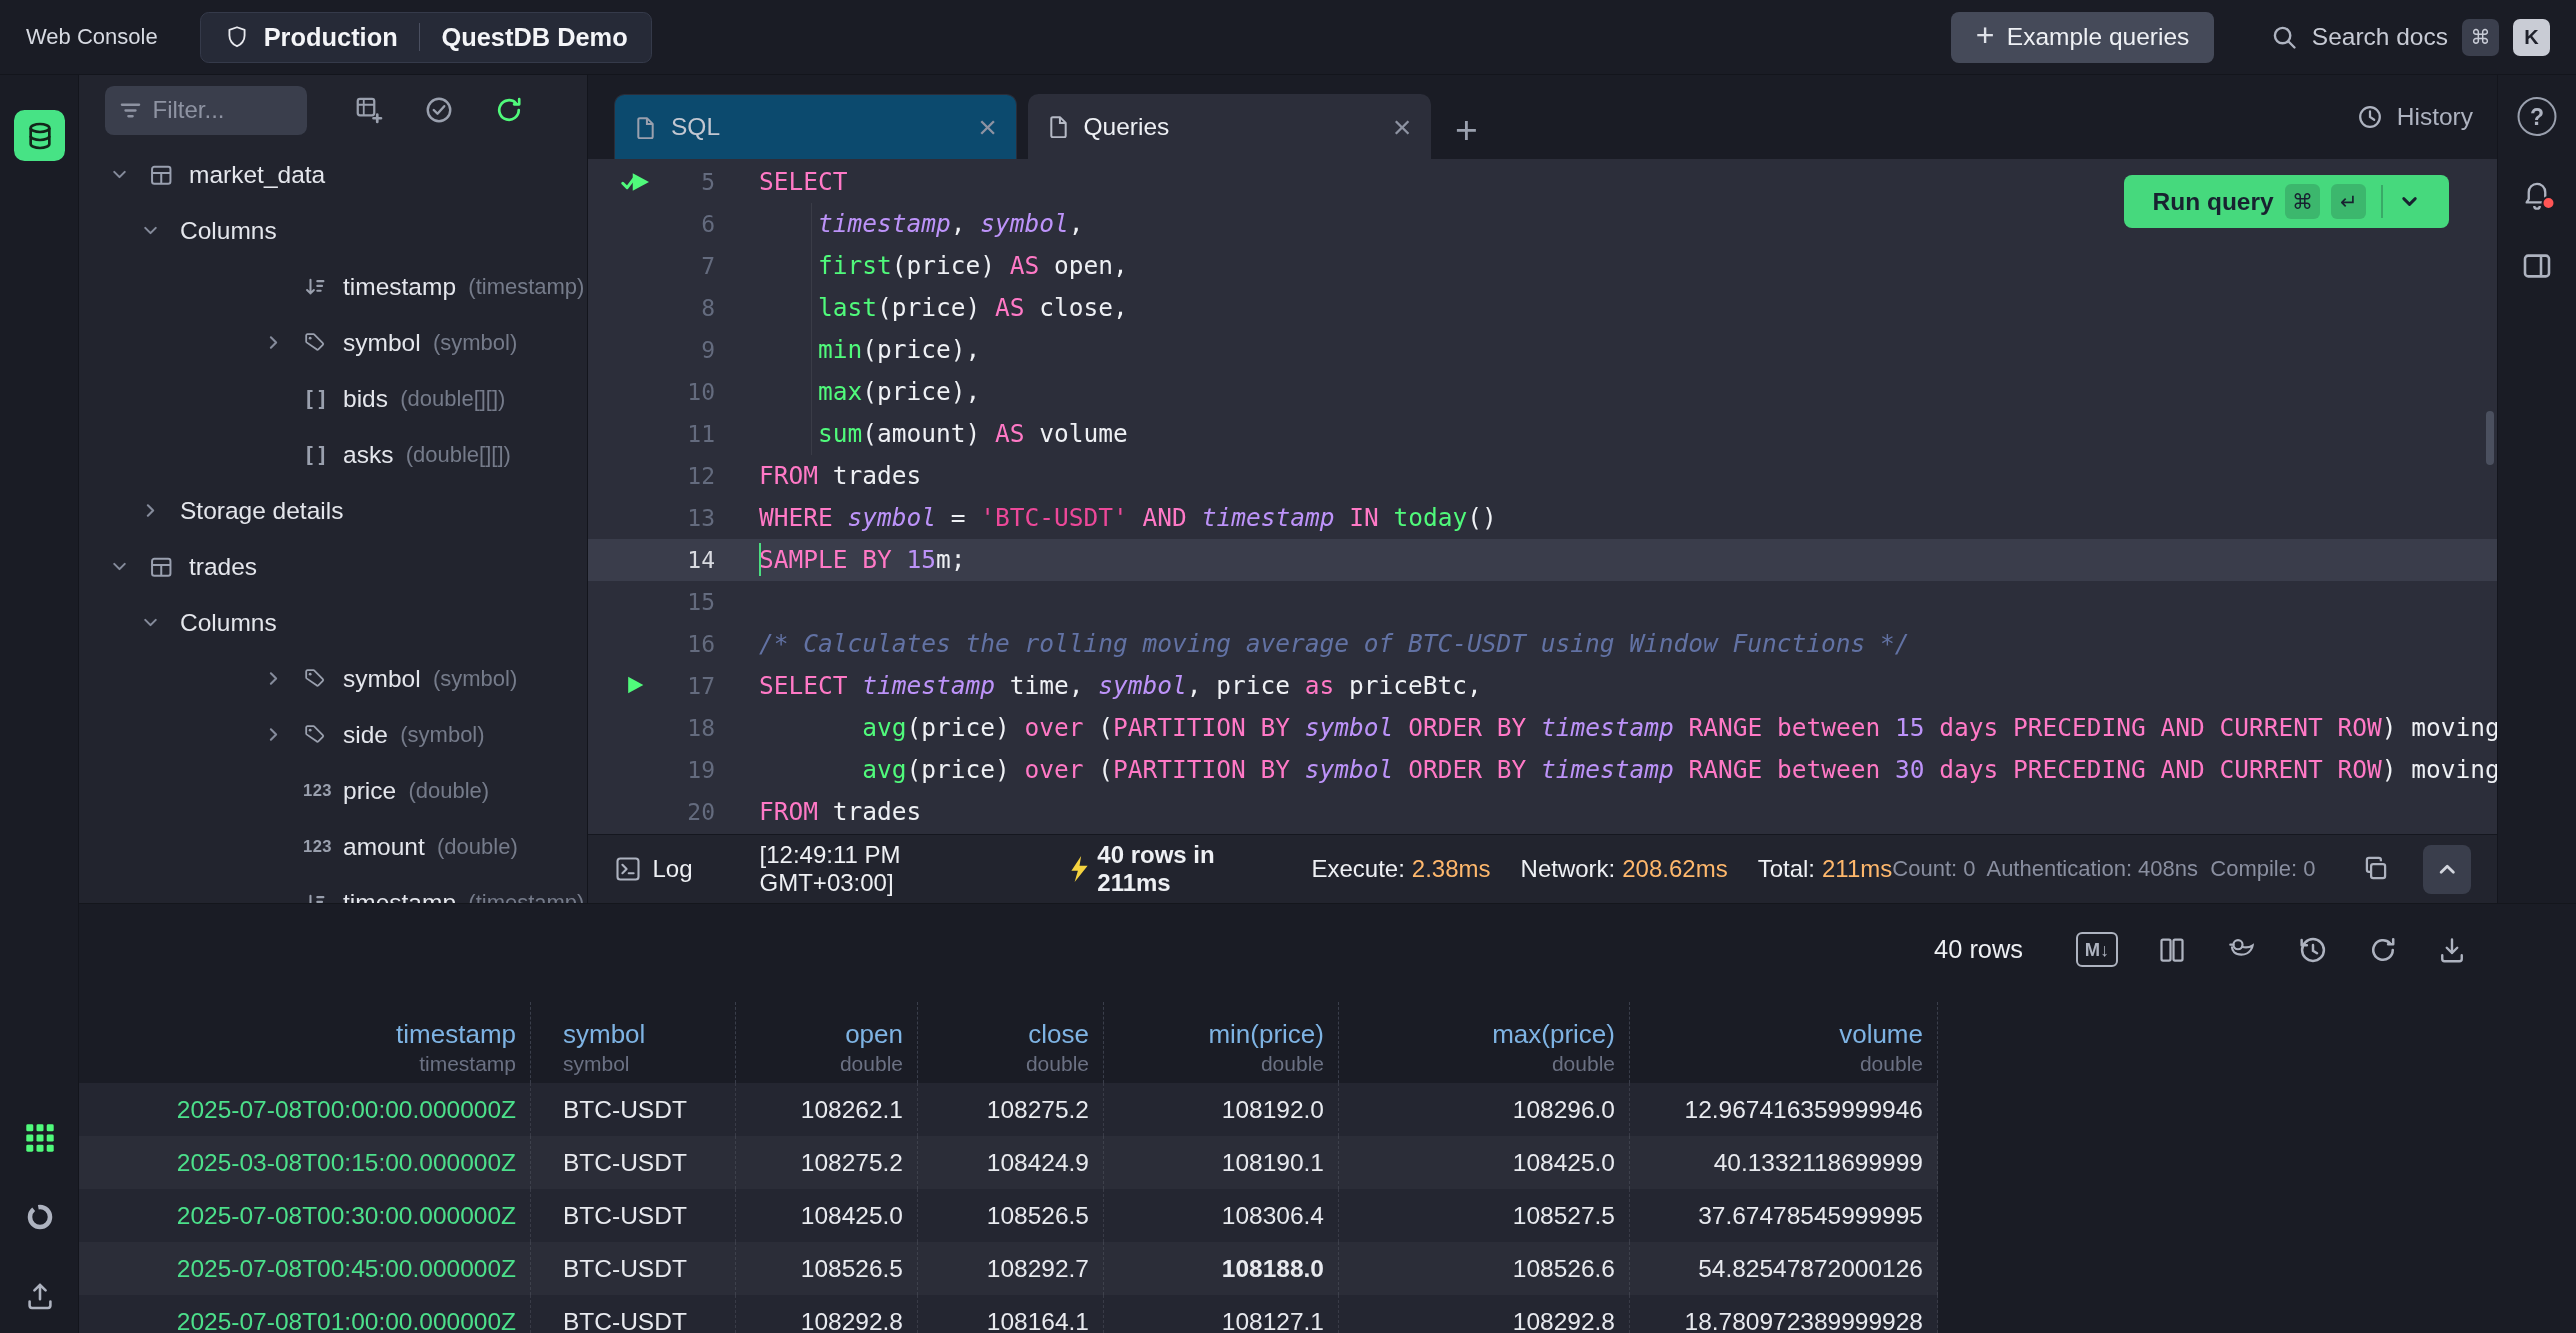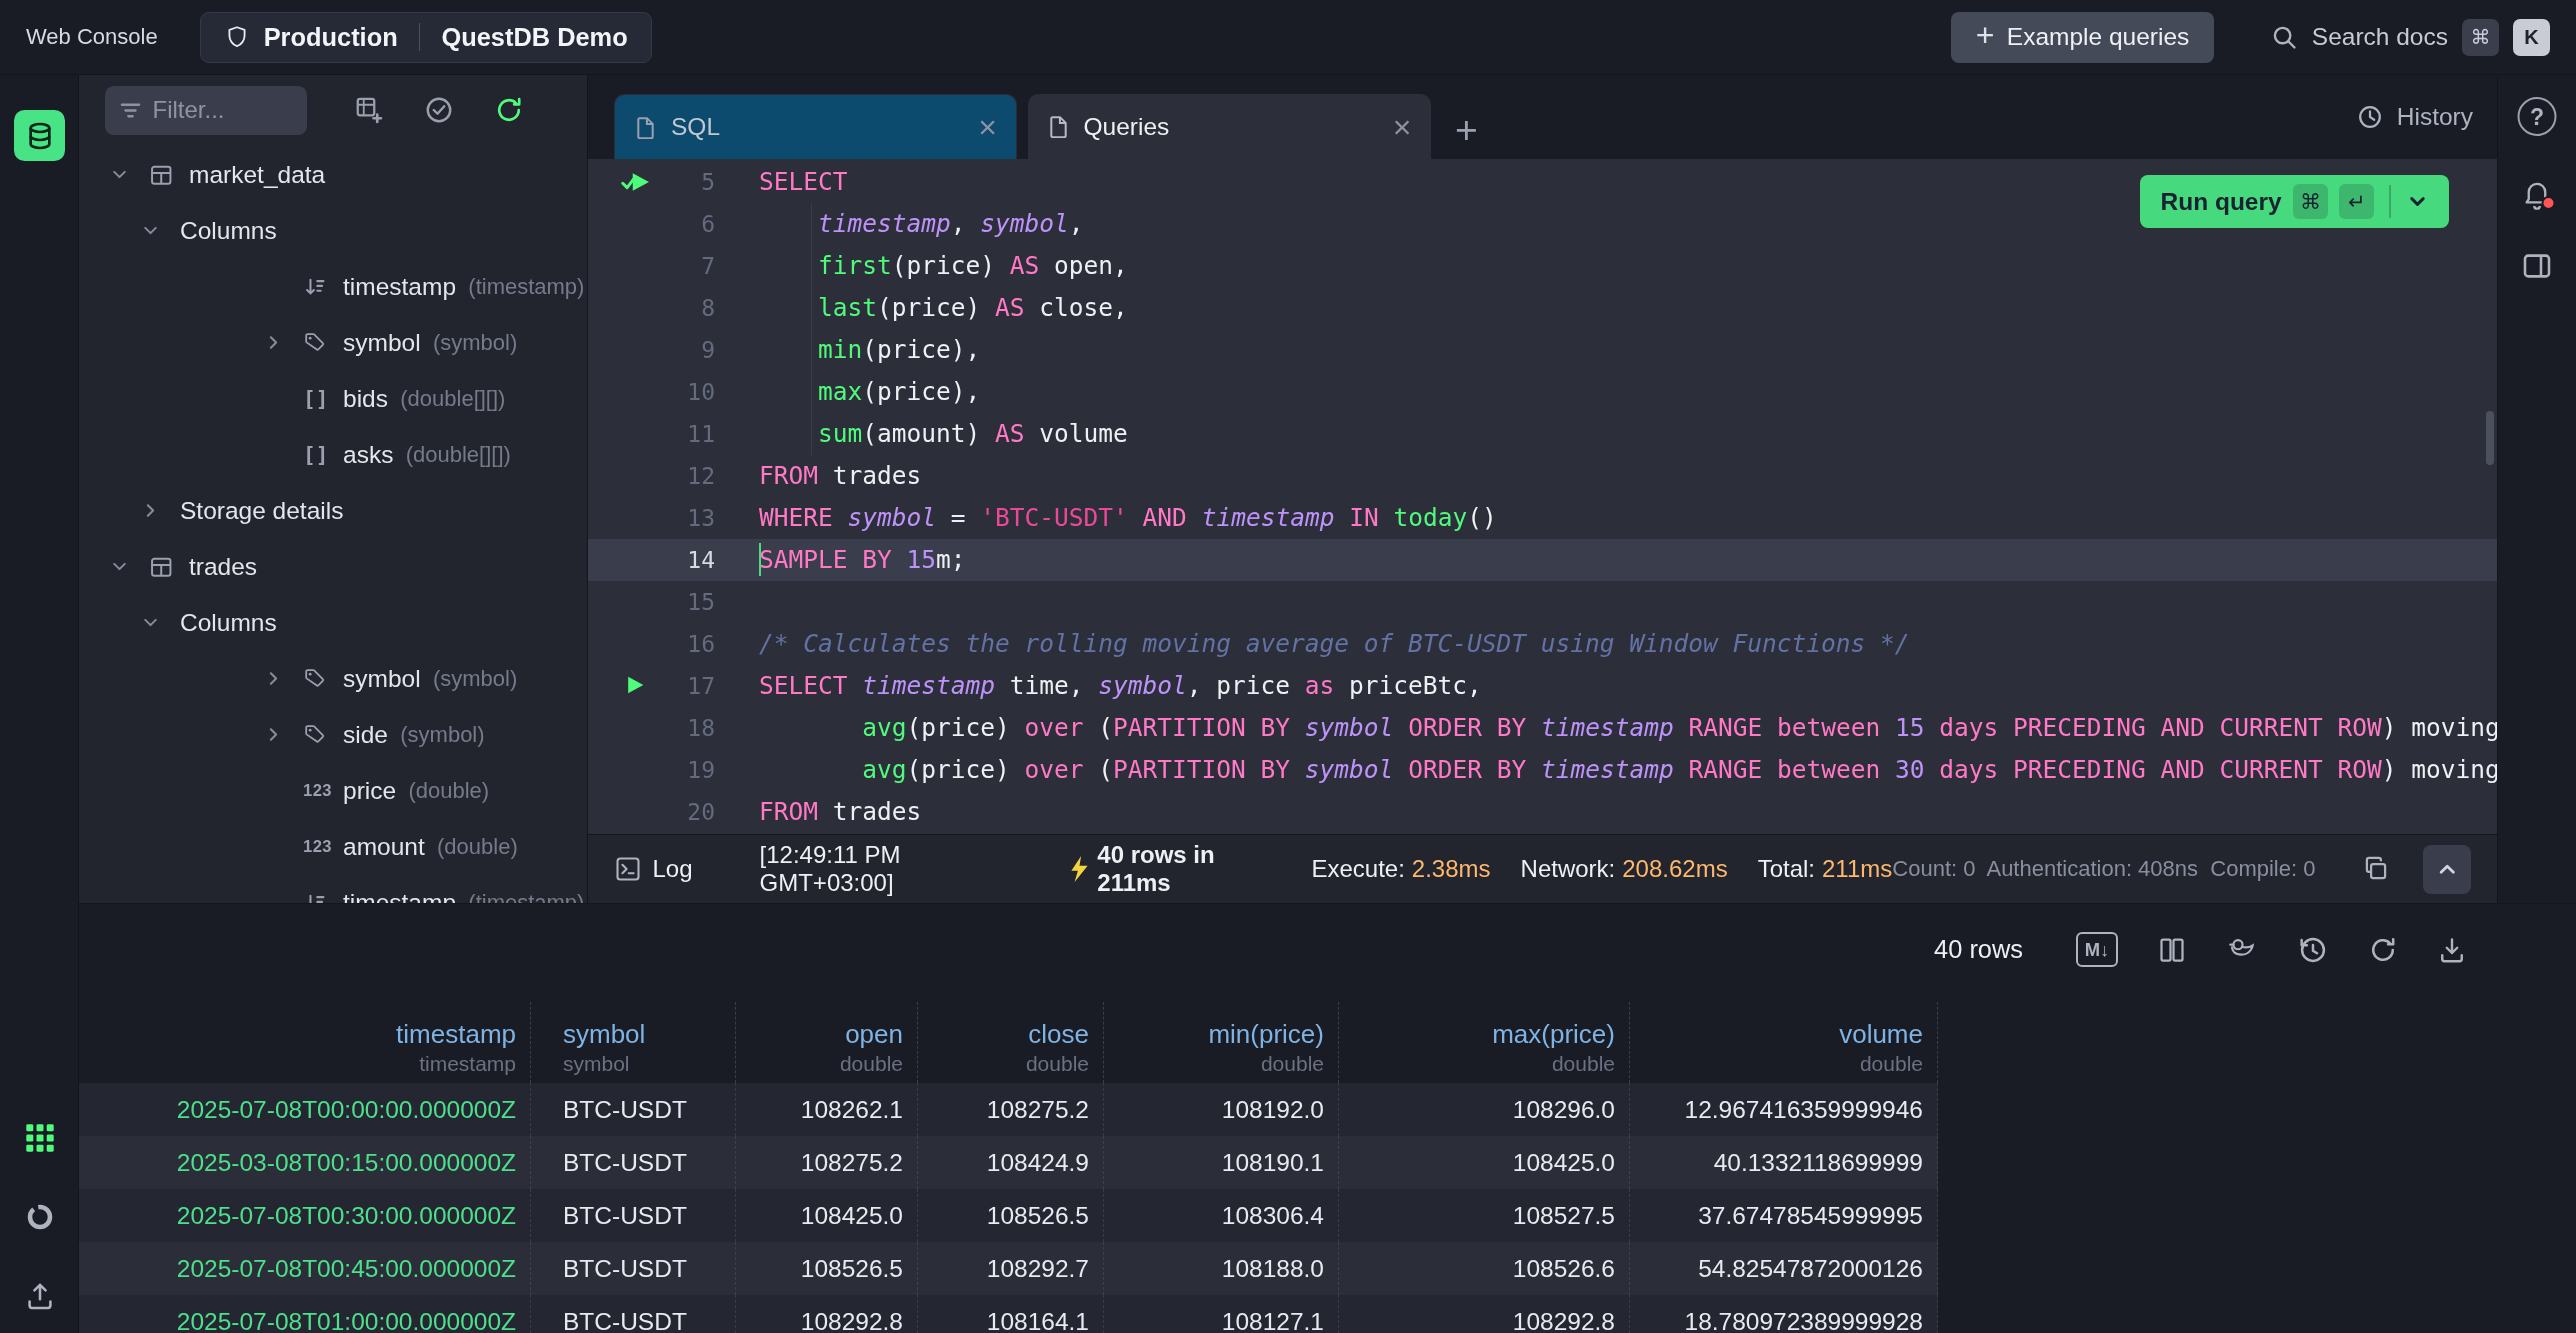--- a/index.html
+++ b/index.html
@@ -70,21 +70,21 @@
 .gut{width:171px;flex:none;position:relative}
 .lnum{position:absolute;right:44px;top:0;color:#646b7e;font-size:23px}
 .code-line.active .lnum{color:#d9dbe1}
 .runmark{position:absolute;left:32px;top:6.1px;line-height:0;cursor:pointer}
 .ltext{flex:1;position:relative;white-space:pre;overflow:hidden}
 .iguide{position:absolute;left:52px;top:0;height:42px;border-left:1.8px solid rgba(255,255,255,0.07)}
 .caret{position:absolute;left:-0.9px;top:4.4px;width:2.6px;height:33px;background:#4ade80}
 .tk-k{color:#ff79c6}.tk-f{color:#50fa7b}.tk-t{color:#bd93f9;font-style:italic}
 .tk-s{color:#ec4899}.tk-n{color:#bd93f9}.tk-c{color:#6272a4;font-style:italic}.tk-p{color:#eef0f4}
 .run-btn{position:absolute;right:48px;top:16px;height:53px;display:flex;align-items:center;gap:11.4px;
-  padding:0 20px;background:#46d97d;border:none;border-radius:8px;font-family:inherit;cursor:pointer}
+  padding:0 28px;background:#46d97d;border:none;border-radius:8px;font-family:inherit;cursor:pointer}
 .run-btn .rlab{font-size:24.5px;font-weight:bold;color:#182230}
 .runkey{display:inline-flex;align-items:center;justify-content:center;width:35px;height:35px;
   border-radius:6.1px;background:rgba(18,28,38,0.18);color:#182230;font-size:21px}
 .run-div{width:1.8px;height:33px;background:rgba(18,28,38,0.25);margin:0 3.5px}
 .scroll-thumb{position:absolute;right:3.5px;top:252px;width:8px;height:54px;border-radius:4.4px;background:#4b505f;cursor:grab}
 
 
 .logbar{position:absolute;left:0;bottom:0;width:100%;height:69px;background:#22242e;border-top:0.9px solid #15171f;
   display:flex;align-items:center;padding:0 26px;font-size:24px}
 .lg-label{margin-left:10.5px;color:#eef0f4}
@@ -692,21 +692,21 @@
           <div class="gcell right" style="width: 186px;">108526.5</div>
           <div class="gcell right" style="width: 235px;">108306.4</div>
           <div class="gcell right" style="width: 291px;">108527.5</div>
           <div class="gcell right" style="width: 308px;">37.67478545999995</div>
         </div>
         <div class="grow even">
           <div class="gcell right ts" style="width: 452px;">2025-07-08T00:45:00.000000Z</div>
           <div class="gcell left" style="width: 205px;">BTC-USDT</div>
           <div class="gcell right" style="width: 182px;">108526.5</div>
           <div class="gcell right" style="width: 186px;">108292.7</div>
-          <div class="gcell right" style="width: 235px;">108188.0</div>
+          <div class="gcell right" style="width: 235px; font-weight: bold;">108188.0</div>
           <div class="gcell right" style="width: 291px;">108526.6</div>
           <div class="gcell right" style="width: 308px;">54.82547872000126</div>
         </div>
         <div class="grow odd">
           <div class="gcell right ts" style="width: 452px;">2025-07-08T01:00:00.000000Z</div>
           <div class="gcell left" style="width: 205px;">BTC-USDT</div>
           <div class="gcell right" style="width: 182px;">108292.8</div>
           <div class="gcell right" style="width: 186px;">108164.1</div>
           <div class="gcell right" style="width: 235px;">108127.1</div>
           <div class="gcell right" style="width: 291px;">108292.8</div>

